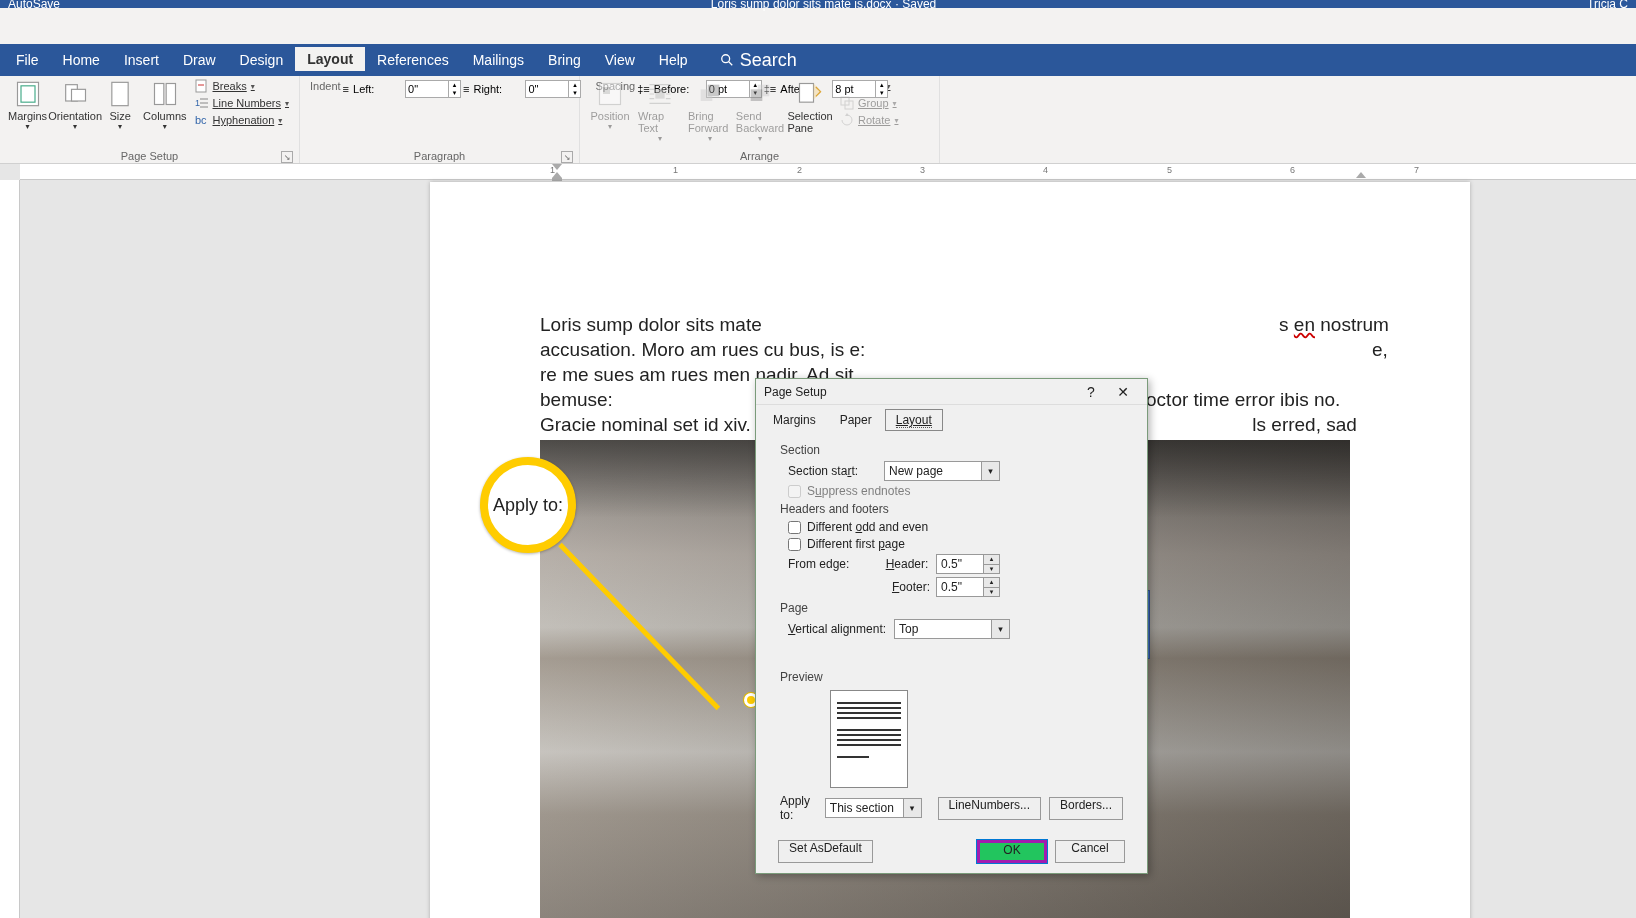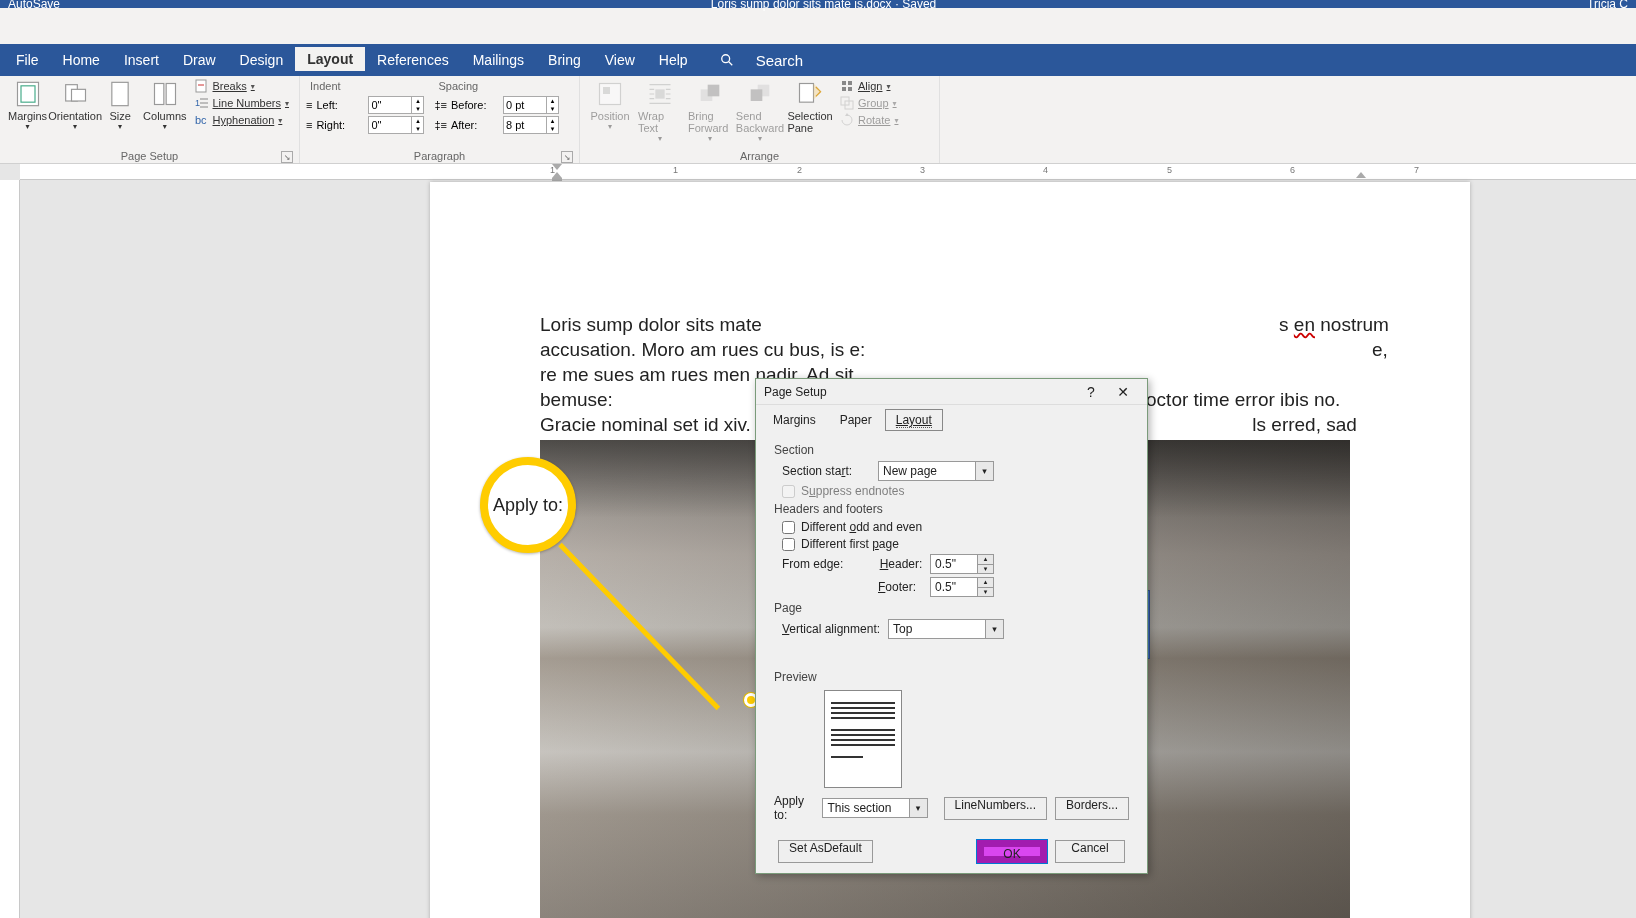--- a/index.html
+++ b/index.html
@@ -7,35 +7,35 @@
 
 .titlebar { height: 8px; background: #2b579a; display: flex; align-items: center; color: #fff; font-size: 12px; padding: 0 8px; }
 .titlebar .left { display: flex; gap: 10px; align-items: center; }
 .titlebar .center { flex: 1; text-align: center; }
 .titlebar .right { }
 
 .menubar { background: #2b579a; color: #fff; display: flex; align-items: center; height: 32px; padding: 0 4px; margin-top: 36px; }
 .menubar .tab { padding: 4px 12px; font-size: 14px; cursor: pointer; }
 .menubar .tab.file { background: #2b579a; }
 .menubar .tab.active { background: #f3f2f1; color: #333; font-weight: 600; border-bottom:2px solid #2b579a;}
-.menubar .search { margin-left: 20px; display: flex; align-items: center; gap: 22px; font-size: 15px;}
+.menubar .search { margin-left: 20px; display: flex; align-items: center; gap: 6px; font-size: 18px;}
 .menubar .search-icon { width: 14px; height: 14px; }
 
 .ribbon { background: #f3f2f1; height: 88px; display: flex; border-bottom: 1px solid #d0d0d0; }
 .ribbon-group { border-right: 1px solid #e0e0e0; padding: 2px 6px 0; display: flex; flex-direction: column; }
 .ribbon-group .body { flex: 1; display: flex; align-items: flex-start; gap: 2px; }
 .ribbon-group .label { text-align: center; font-size: 11px; color: #666; padding: 1px 0; display:flex; justify-content:center; align-items:center; position:relative;}
 .ribbon-group .dlaunch { position:absolute; right:0; bottom:0; width:12px;height:12px; border:1px solid #aaa; font-size:8px; display:flex;align-items:center;justify-content:center;}
 .big-btn { display: flex; flex-direction: column; align-items: center; width: 48px; padding: 2px; font-size: 11px; color: #333; cursor: pointer; }
 .big-btn .icon { width: 28px; height: 28px; margin-bottom: 2px; }
 .big-btn .caret { font-size: 8px; }
 .small-col { display: flex; flex-direction: column; gap: 1px; padding-top: 0; }
 .small-item { display: flex; align-items: center; gap: 4px; font-size: 11px; color: #333; padding: 1px 4px; cursor: pointer; white-space: nowrap; text-decoration: underline;}
 .small-item .caret { font-size: 8px; color:#555;}
-.indent-box, .spacing-box { display:flex; flex-direction:column; gap:2px; padding-top:2px;}
+.indent-box, .spacing-box { display:flex; gap:2px; padding-top:2px;}
 .indent-box .hdr, .spacing-box .hdr { font-size:11px; color:#666; padding-left:4px; padding-bottom:2px;}
 .pair { display:flex; align-items:center; gap:4px; font-size:11px; }
 .pair label { width:48px; text-align:left; }
 .pair .spin { width:56px; height:18px; border:1px solid #aaa; background:#fff; display:flex; align-items:center; padding:0 2px; font-size:11px; position:relative;}
 .pair .spin .arrows { position:absolute; right:0; top:0; bottom:0; width:12px; display:flex; flex-direction:column;}
 .pair .spin .arrows div{flex:1; border-left:1px solid #aaa; font-size:7px; display:flex;align-items:center;justify-content:center;}
 .disabled { opacity: 0.45; pointer-events: none; }
 
 .docarea { position: relative; background: #e6e6e6; height: calc(918px - 8px - 32px - 88px); overflow: hidden; }
 .ruler-h { height: 16px; background: #fff; border-bottom: 1px solid #c8c8c8; position: relative; margin-left: 20px;}
@@ -55,39 +55,39 @@
 .chair-label { position: absolute; background: #4472c4; color: #fff; font-size: 18px; padding: 10px 14px; text-align:center; border:1px solid #2f528f;}
 
 
 .dialog { position: absolute; left: 755px; top: 214px; width: 393px; background: #f0f0f0; border: 1px solid #7a9b7a; box-shadow: 2px 2px 8px rgba(0,0,0,0.3); font-size: 12px; color: #222; }
 .dialog .titlebar2 { height: 26px; display: flex; align-items: center; padding: 0 8px; font-size: 12px; border-bottom:1px solid #ddd;}
 .dialog .titlebar2 .sp { flex:1; }
 .dialog .titlebar2 .tbtn { width: 32px; text-align: center; cursor: pointer; font-size: 14px; }
 .dialog .tabs { display: flex; padding: 4px 6px 0; gap: 2px; }
 .dialog .dtab { padding: 3px 10px; font-size: 12px; border:1px solid transparent; cursor:pointer; }
 .dialog .dtab.active { border: 1px solid #888; background: #f0f0f0; position:relative; }
-.dialog .content { padding: 8px 18px 6px; }
+.dialog .content { padding: 8px 24px 6px; }
 .dialog .group-lbl { font-size: 12px; color: #444; margin: 4px 0 4px; }
 .dialog .row { display:flex; align-items:center; gap:6px; margin:3px 0 3px 8px; font-size:12px;}
 .dialog .row label { }
 .dialog .row .u { text-decoration: underline; }
 .dialog select, .dialog .combo { height: 20px; border:1px solid #999; background:#fff; padding:0 4px; font-size:12px; }
 .dialog .combo { display:inline-flex; align-items:center; width:116px; position:relative;}
 .dialog .combo .arrow { position:absolute; right:0; top:0; bottom:0; width:18px; background:#e8e8e8; border-left:1px solid #999; display:flex;align-items:center;justify-content:center; font-size:9px;}
 .dialog input[type=checkbox] { width:13px;height:13px; }
 .dialog .spin2 { width:64px; height:20px; border:1px solid #999; background:#fff; display:inline-flex; align-items:center; padding:0 4px; position:relative; font-size:12px;}
 .dialog .spin2 .arrows { position:absolute; right:0; top:0; bottom:0; width:16px; display:flex; flex-direction:column; background:#e8e8e8; border-left:1px solid #999;}
 .dialog .spin2 .arrows div{flex:1; font-size:7px; display:flex;align-items:center;justify-content:center; border-bottom:1px solid #999;}
 .dialog .spin2 .arrows div:last-child{border-bottom:none;}
 .dialog .preview-box { width:78px; height:98px; border:1px solid #888; background:#fff; margin:6px 0 6px 50px; padding:8px 6px;}
 .dialog .preview-box .pline { height:2px; background:#333; margin:3px 0;}
 .dialog .preview-box .pline.short{ width:50%;}
 .dialog .footer-row { display:flex; align-items:center; gap:8px; margin:6px 0; }
 .dialog .btn { height:23px; padding:0 10px; border:1px solid #999; background:#efefef; font-size:12px; cursor:pointer; display:inline-flex;align-items:flex-start;}
-.dialog .btn.primary { border:7px solid #a21caf; outline:1px solid #0078d4; background:#d946ef;}
+.dialog .btn.primary { border:3px solid #a21caf; outline:1px solid #0078d4; background:#22c55e;}
 .dialog .bottom-btns { display:flex; justify-content:space-between; padding:6px 22px 10px; }
 
 
 .callout-circle { position:absolute; width:96px;height:96px; border-radius:50%; border:8px solid #ffcc00; background:#fff; display:flex;align-items:center;justify-content:center; font-size:18px; color:#222; font-weight:500; box-shadow:0 1px 3px rgba(0,0,0,0.3);}
 .callout-line { position:absolute; background:#ffcc00; height:5px; transform-origin:left center;}
 .callout-dot { position:absolute; width:14px;height:14px; border-radius:50%; background:#ffcc00; border:3px solid #fff; box-shadow:0 0 0 1px #e0b800;}
 
 .ic { display:inline-block; }
 </style>
 </head>
@@ -402,21 +402,21 @@
         <div class="spin2">
             <span>0.5"</span>
             <div class="arrows">
               <div>▴</div>
               <div>▾</div>
             </div>
           </div>
       </div>
       <div class="row">
         <label style="width:90px"></label>
-        <label style="width:46px; "><span class="u">F</span>ooter:</label>
+        <label style="width:46px; text-align:right"><span class="u">F</span>ooter:</label>
         <div class="spin2">
             <span>0.5"</span>
             <div class="arrows">
               <div>▴</div>
               <div>▾</div>
             </div>
           </div>
       </div>
 
       <div class="group-lbl">Page</div>

